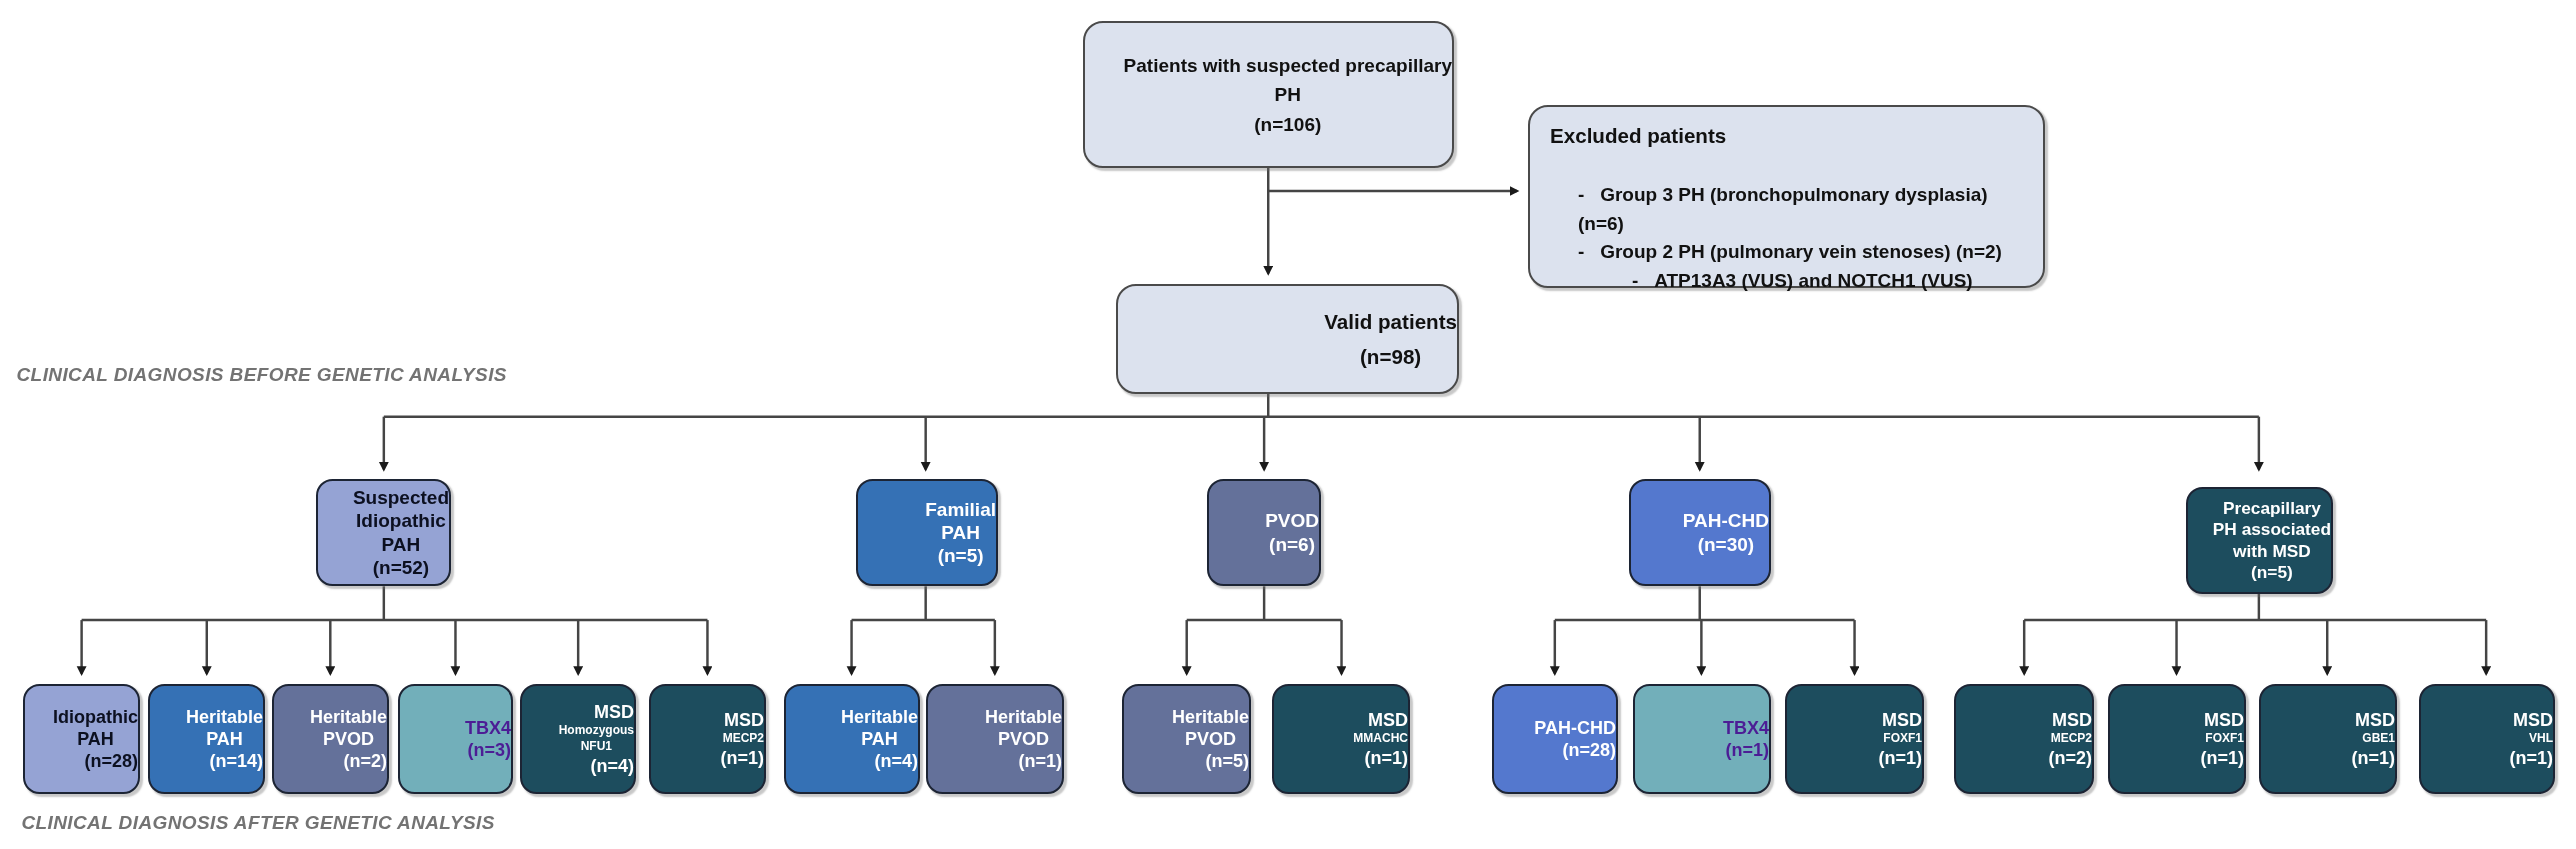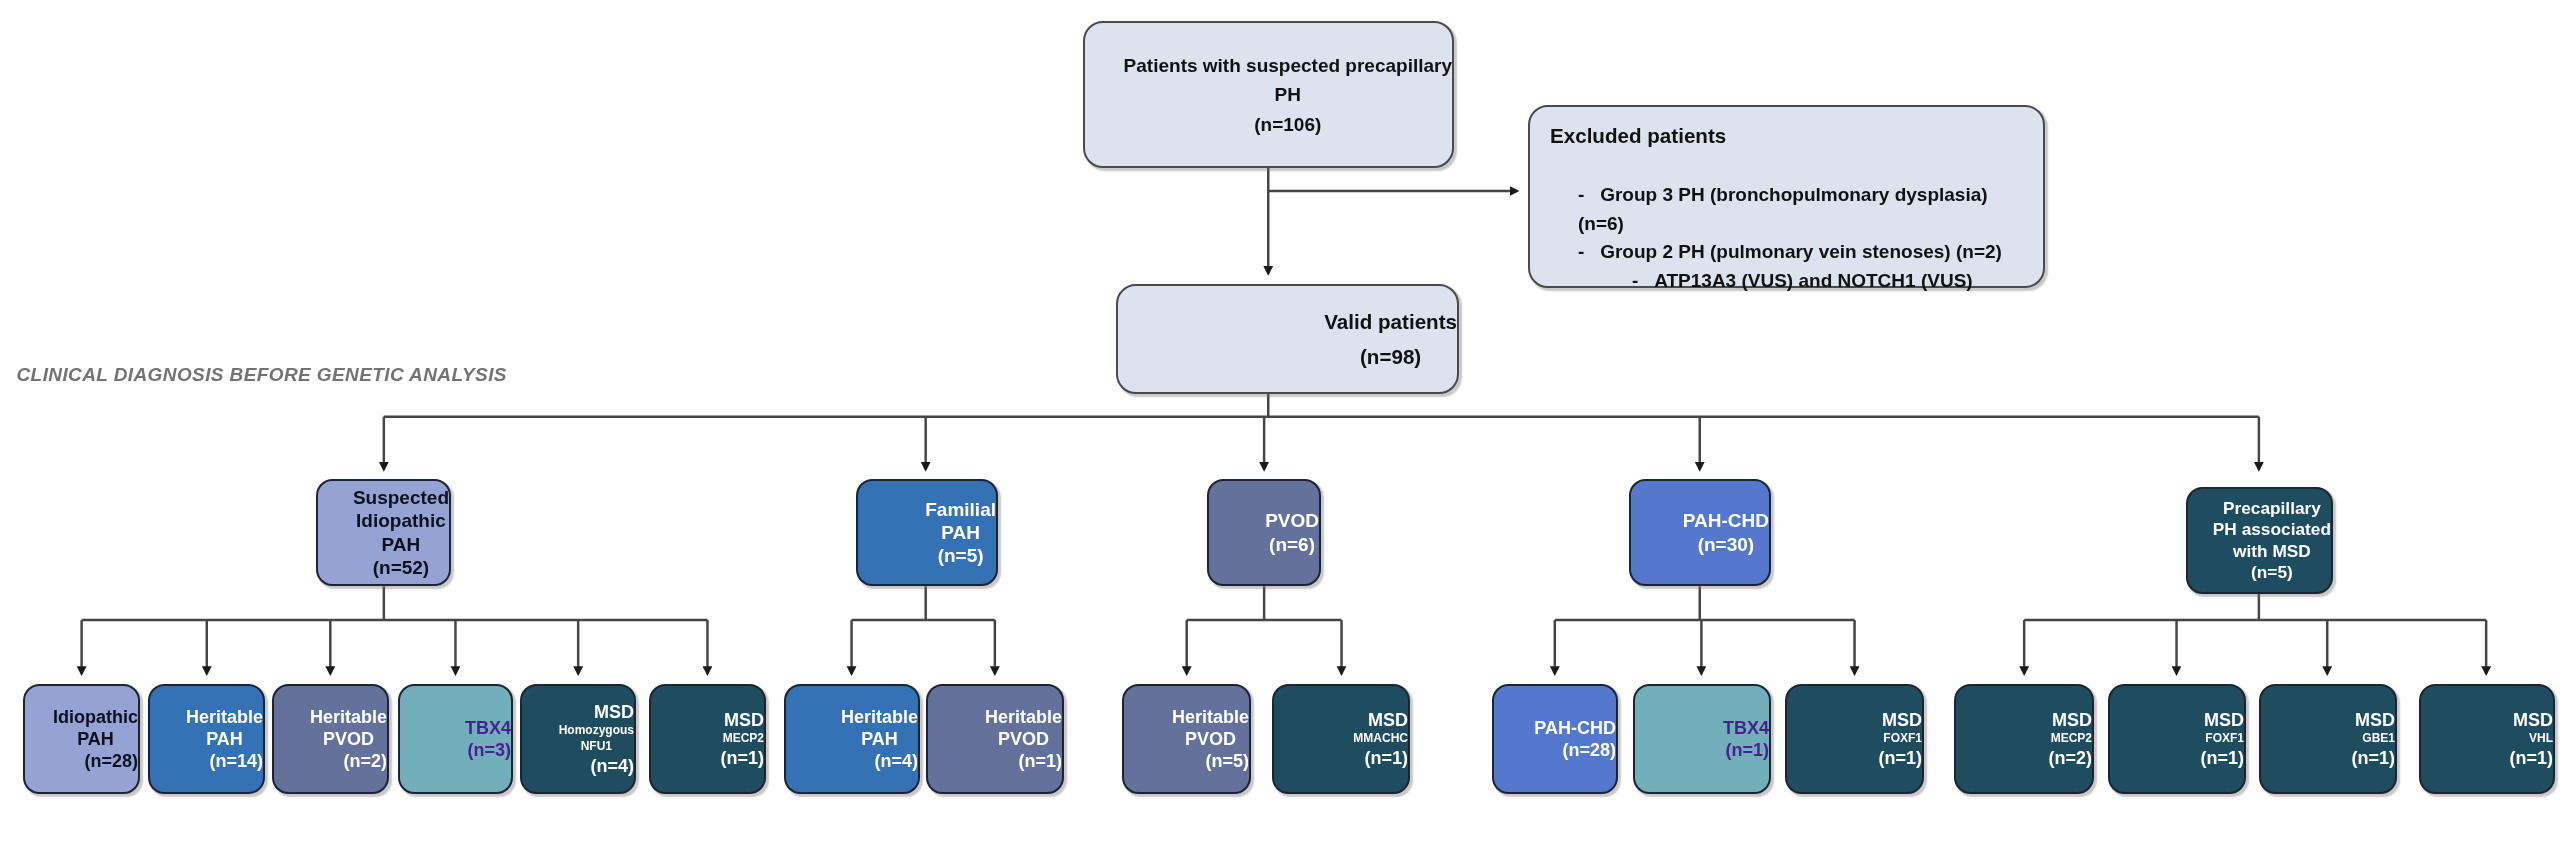--- a/index.html
+++ b/index.html
@@ -93,20 +93,21 @@
       <path d="M2066,753 V818" marker-end="url(#arr)"></path>
       <path d="M2252,753 V818" marker-end="url(#arr)"></path>
       <path d="M2458,753 V818" marker-end="url(#arr)"></path>
       <path d="M2643,753 V818" marker-end="url(#arr)"></path>
       <path d="M2826,753 V818" marker-end="url(#arr)"></path>
       <path d="M3019,753 V818" marker-end="url(#arr)"></path>
     </g>
   </svg>
 
   <div class="section-label" style="left:16.5px;top:364px;">CLINICAL DIAGNOSIS BEFORE GENETIC ANALYSIS</div>
+  <div class="section-label" style="left:21.4px;top:812px;">CLINICAL DIAGNOSIS AFTER GENETIC ANALYSIS</div>
 
   <div class="node top-box c-light" style="left:1083px;top:21.4px;width:371px;height:147px;">
     <span class="t">Patients with suspected precapillary
 PH
 (n=106)</span>
   </div>
 
   <div class="node top-box c-light excluded-box" style="left:1528px;top:105px;width:517px;height:183px;">
     <span class="t title">Excluded patients</span>
     <div class="exc-items">

